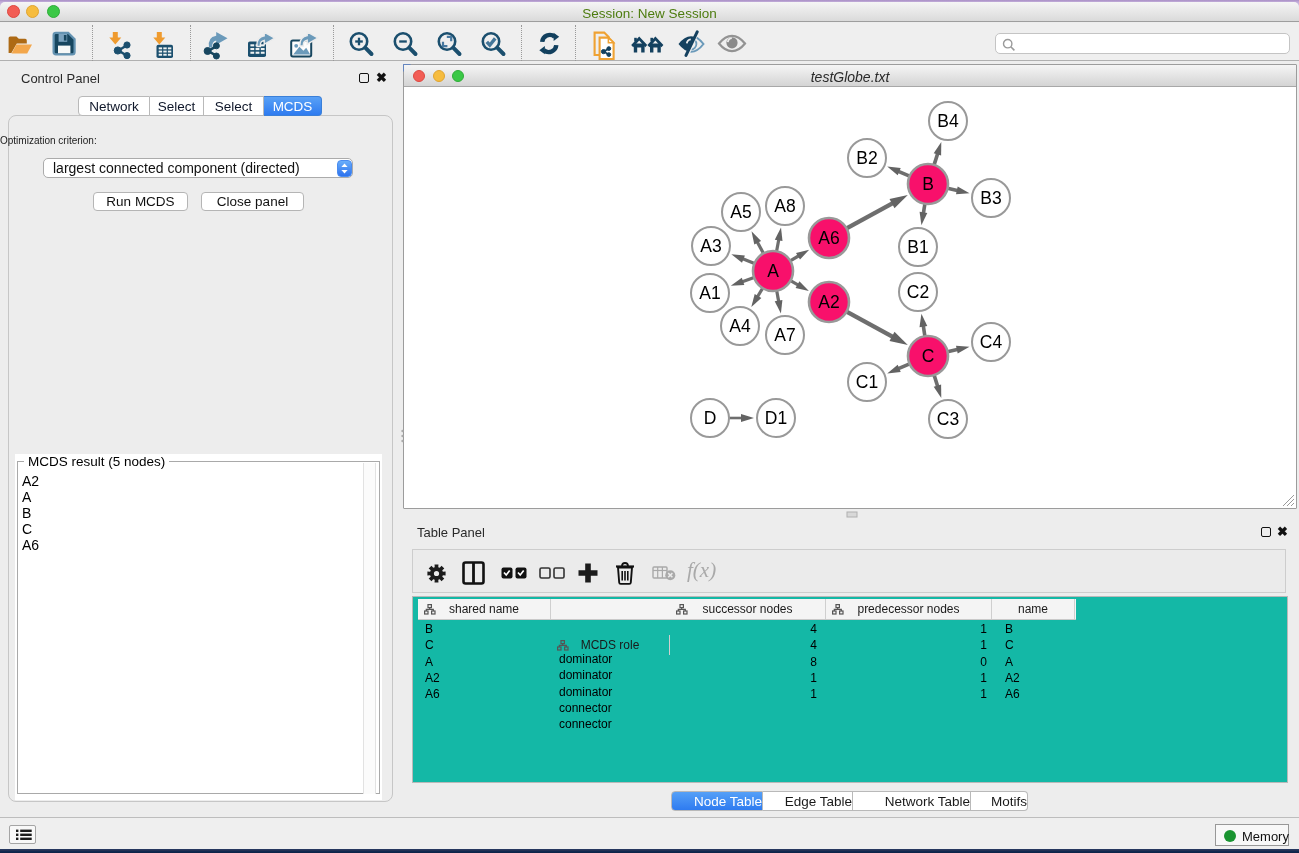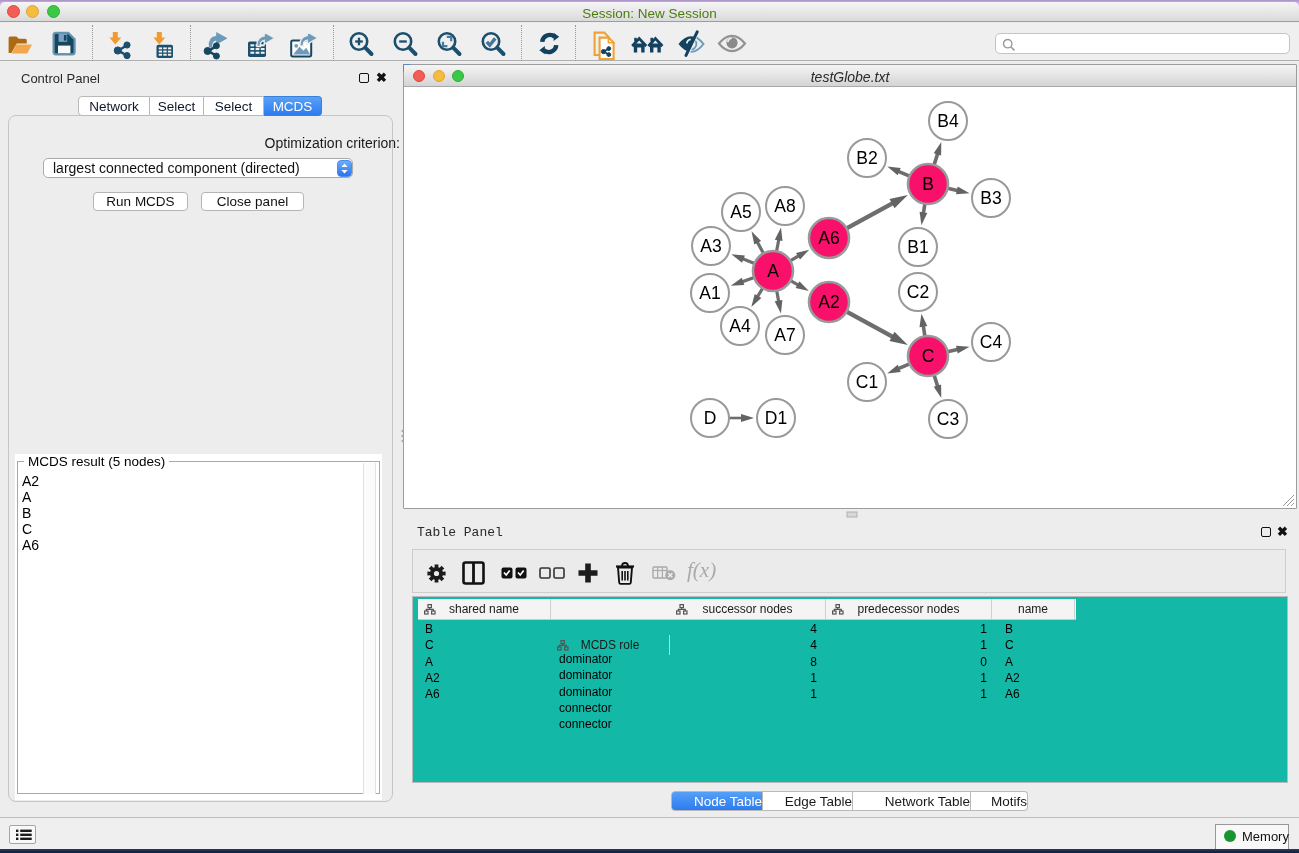--- a/index.html
+++ b/index.html
@@ -16,50 +16,50 @@
 .tbi { position:absolute; top:7px; }
 #searchbox { position:absolute; left:995px; top:10px; width:295px; height:21px; background:#fff; border:1px solid #c4c4c4; border-radius:5px; }
 #searchbox svg { position:absolute; left:6px; top:4px; }
 
 #cp-title { left:21px; top:71px; font-size:13px; color:#2a2a2a; }
 .wbtn-sq { position:absolute; width:10px; height:10px; border:1.6px solid #111; border-radius:2px; }
 .wbtn-x { position:absolute; font-size:13px; font-weight:bold; color:#111; line-height:10px; }
 .tab { position:absolute; top:96px; height:20px; background:#fff; border:1px solid #b9b9b9; border-left:none; color:#0f172a; font-size:13.5px; text-align:center; line-height:19px; }
 .tabsel { background:linear-gradient(#59a1f6,#2e7bf0); color:#fff; border-color:#3a7fd8; }
 #cp-body { left:8px; top:115px; width:385px; height:687px; border:1px solid #c6c6c6; border-radius:8px; background:#ededed; }
-#opt-label { left:0px; top:135px; width:400px; text-align:right; font-size:14px; color:#1a1a1a; }
+#opt-label { left:0px; top:135px; width:400px; text-align:left; font-size:10px; color:#1a1a1a; }
 #dropdown { left:43px; top:158px; width:310px; height:20px; background:#fff; border:1px solid #ababab; border-radius:5px; font-size:14px; color:#111; line-height:18px; padding-left:9px; }
 #dd-step { left:337px; top:159.5px; width:15px; height:17px; background:linear-gradient(#6aaefa,#2d72ee); border-radius:4px; border:1px solid #4a8cf0; }
 .btn { position:absolute; height:19px; background:#fff; border:1px solid #b5b5b5; border-radius:4px; font-size:13.5px; color:#111; text-align:center; line-height:17px; }
 #resbox { left:15px; top:454px; width:367px; height:346px; background:#fff; }
 #fieldset { position:absolute; left:2px; top:7px; width:363px; height:333px; border:1px solid #a9a9a9; }
 #legend { position:absolute; left:6px; top:-8px; background:#fff; padding:0 4px; font-size:13.5px; color:#000; }
 #reslist { position:absolute; left:4px; top:11px; font-size:14px; color:#000; line-height:16px; }
 #res-sb { position:absolute; right:3px; top:1px; width:13px; height:331px; background:#fbfbfb; border-left:1px solid #e2e2e2; border-right:1px solid #e2e2e2; }
 
 #netwin { left:403px; top:64px; width:894px; height:445px; border:1px solid #9c9c9c; background:#fff; border-radius:1px; }
 #netwin-tb { position:absolute; left:0; top:0; width:892px; height:22px; background:linear-gradient(#f5f5f5,#d4d4d4); border-bottom:1px solid #a8a8a8;font-style:italic; }
 #netwin-tb .tl { position:absolute; top:5px; width:12px; height:12px; border-radius:50%; }
 #netwin-title { position:absolute; left:0; top:4px; width:892px; text-align:center; font-size:14px; color:#2a2a2a; }
 #graph { position:absolute; left:1px; top:23px; }
 #resize-h { position:absolute; right:2px; bottom:2px; width:11px; height:11px; }
 
-#tp-title { left:417px; top:525px; font-size:13px; color:#2a2a2a;font-family:Liberation Mono, monospace; }
+#tp-title { left:417px; top:525px; font-size:13px; color:#2a2a2a; }
 #tp-toolbar { left:412px; top:549px; width:874px; height:44px; background:#ebebeb; border:1px solid #cdcdcd;padding-left:12px; }
 #tp-table { left:412px; top:596px; width:876px; height:187px; background:#14b8a6; border:1px solid #b9b9b9; }
 #tp-header { position:absolute; left:5px; top:2px; height:21px; background:#f4f4f4; border-bottom:1px solid #c9c9c9; }
 .hcell { position:absolute; top:0; height:20px; border-right:1px solid #cfcfcf; font-size:12px; color:#1a1a1a; text-align:center; line-height:20px; }
 .hicon { position:absolute; left:6px; top:5px; }
 .trow { position:absolute; font-size:12px; color:#000; }
 .bt-tab { position:absolute; top:791px; height:20px; background:#fff; border:1px solid #b9b9b9; border-left:none; font-size:13.5px; color:#1a1a1a; text-align:right; line-height:19px; }
 .bt-sel { background:linear-gradient(#55a0f7,#2e7bf0); color:#fff; }
 
 #statusbar { left:0; top:817px; width:1299px; height:32px; background:#efefef; border-top:1px solid #bdbdbd; }
 #listbtn { position:absolute; left:9px; top:7px; width:27px; height:19px; background:#f8f8f8; border:1px solid #a5a5a5; border-radius:2px; }
-#membtn { position:absolute; left:1215px; top:6px; width:74px; height:30px; background:#f8f8f8; border:1px solid #989898; }
+#membtn { position:absolute; left:1215px; top:6px; width:74px; height:22px; background:#f8f8f8; border:1px solid #989898; }
 #memdot { position:absolute; left:8px; top:5px; width:12px; height:12px; border-radius:50%; background:#1a9431; }
 #memtxt { position:absolute; left:26px; top:4px; font-size:13px; color:#111; }
 #wp-bottom { left:0; top:849px; width:1299px; height:4px; background:linear-gradient(#2a4e8c,#102951 60%,#0d2143); }
 #wp-bottom:before { content:""; position:absolute; left:0; top:0; width:100%; height:2px; background:#2a2a3d; opacity:.5; }
 .grip-v { position:absolute; left:399px; top:429px; width:7px; height:14px; }
 .grip-h { position:absolute; left:846px; top:511px; width:12px; height:7px; }
 </style>
 </head>
 <body>
 <div class="abs" id="wp-top"></div>

